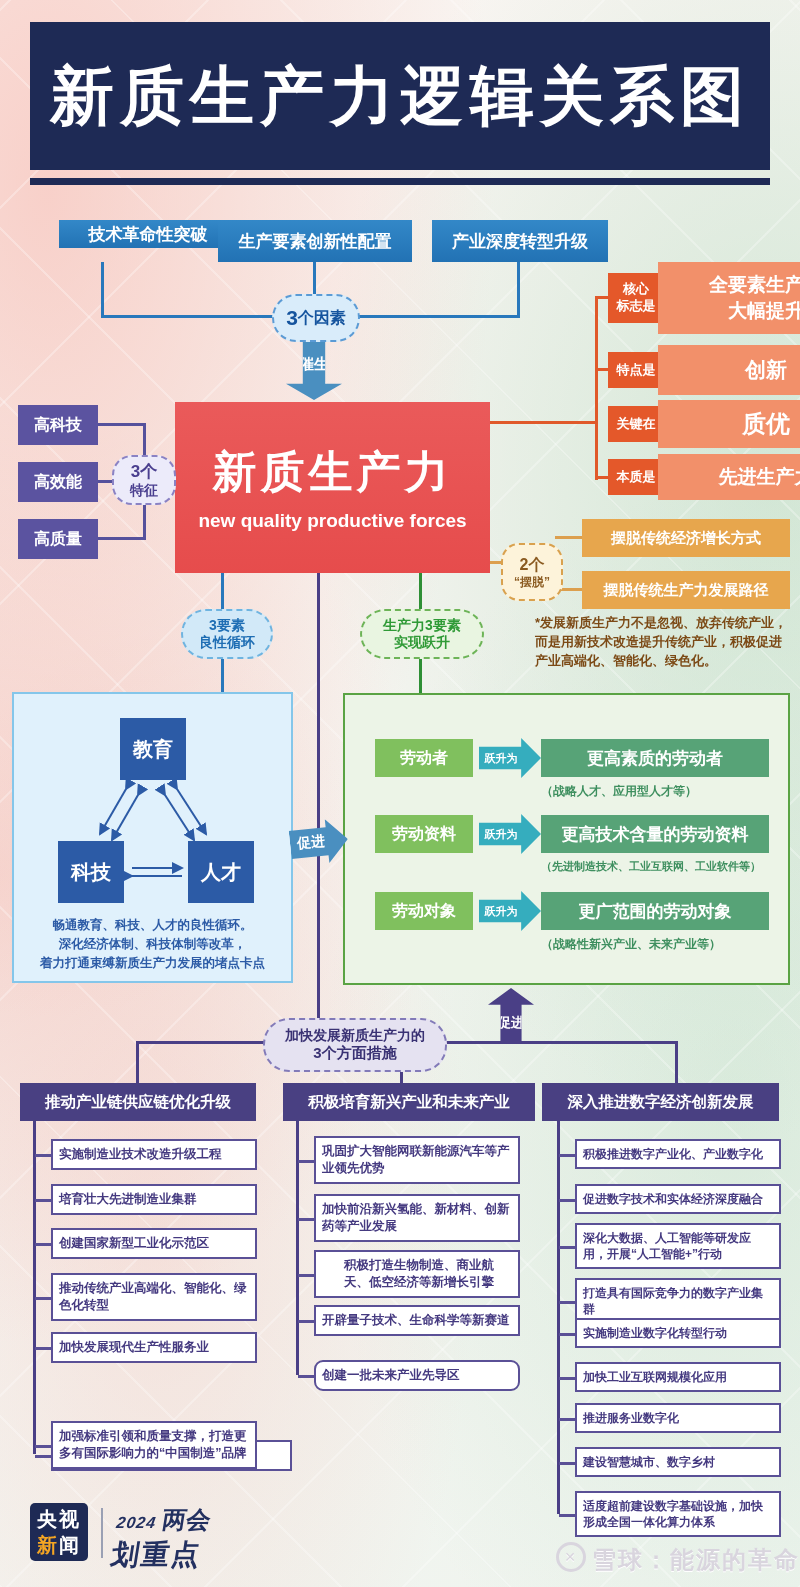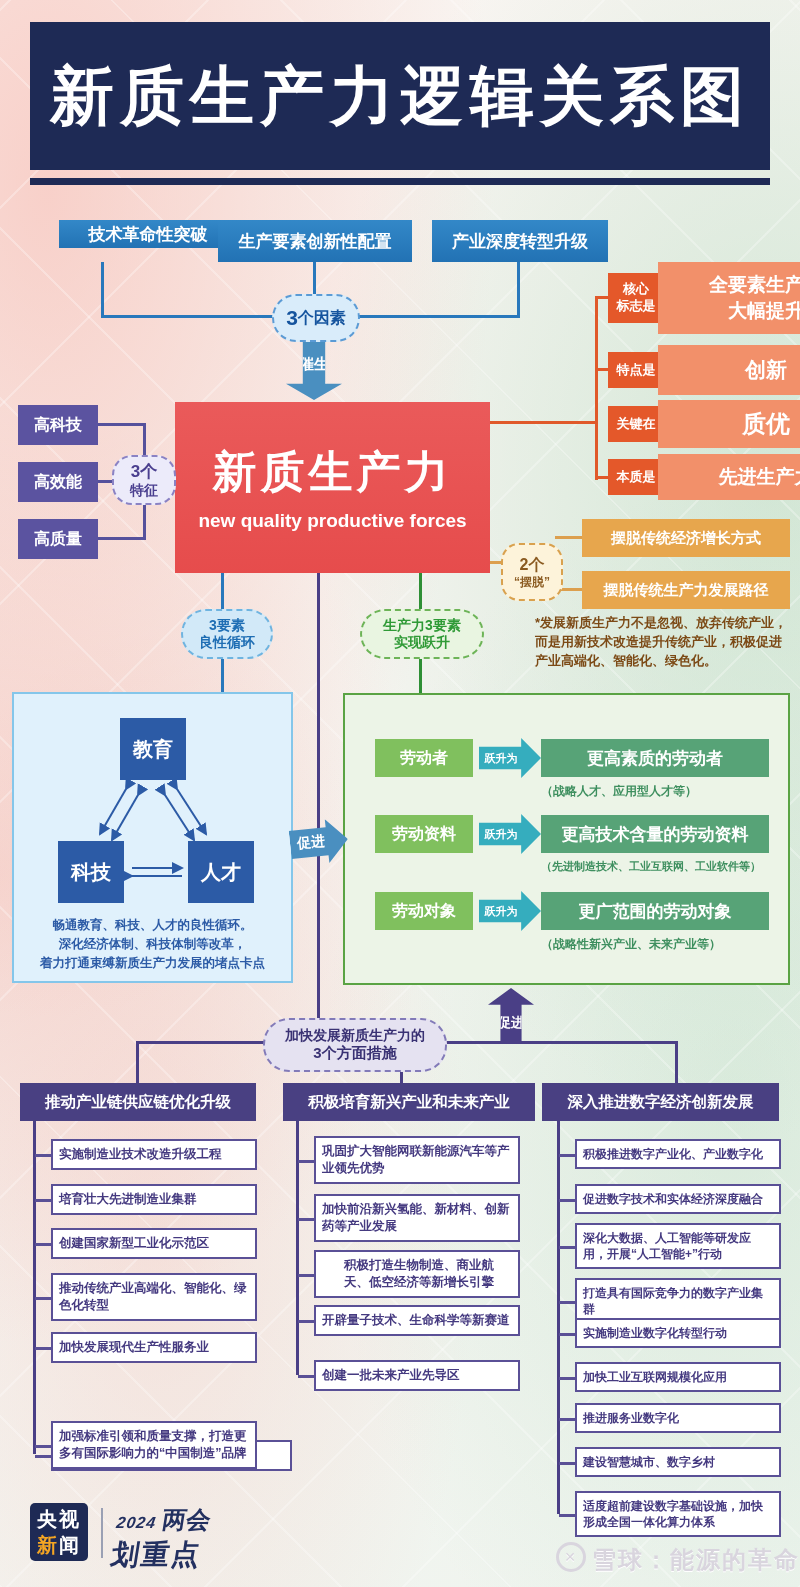--- a/index.html
+++ b/index.html
@@ -299,21 +299,21 @@
   <div class="item" style="left:51px;top:1228px;width:206px;">创建国家新型工业化示范区</div>
   <div class="item" style="left:51px;top:1273px;width:206px;">推动传统产业高端化、智能化、绿色化转型</div>
   <div class="item" style="left:51px;top:1332px;width:206px;">加快发展现代生产性服务业</div>
   <div class="item" style="left:51px;top:1440px;width:241px;text-decoration:underline;">促进中小企业专精特新发展</div>
   <div class="item" style="left:51px;top:1421px;width:206px;">加强标准引领和质量支撑，打造更多有国际影响力的“中国制造”品牌</div>
 
   <div class="item" style="left:314px;top:1136px;width:206px;">巩固扩大智能网联新能源汽车等产业领先优势</div>
   <div class="item" style="left:314px;top:1194px;width:206px;">加快前沿新兴氢能、新材料、创新药等产业发展</div>
   <div class="item" style="left:314px;top:1250px;width:206px;padding-left:28px;">积极打造生物制造、商业航天、低空经济等新增长引擎</div>
   <div class="item" style="left:314px;top:1305px;width:206px;">开辟量子技术、生命科学等新赛道</div>
-  <div class="item" style="left:314px;top:1360px;width:206px;">创建一批未来产业先导区</div>
+  <div class="item" style="left:314px;top:1360px;width:206px;border-radius:9px;">创建一批未来产业先导区</div>
 
   <div class="item" style="left:575px;top:1139px;width:206px;font-size:12px;">积极推进数字产业化、产业数字化</div>
   <div class="item" style="left:575px;top:1184px;width:206px;font-size:12px;">促进数字技术和实体经济深度融合</div>
   <div class="item" style="left:575px;top:1223px;width:206px;font-size:12px;">深化大数据、人工智能等研发应用，开展“人工智能+”行动</div>
   <div class="item" style="left:575px;top:1278px;width:206px;font-size:12px;">打造具有国际竞争力的数字产业集群</div>
   <div class="item" style="left:575px;top:1318px;width:206px;font-size:12px;">实施制造业数字化转型行动</div>
   <div class="item" style="left:575px;top:1362px;width:206px;font-size:12px;">加快工业互联网规模化应用</div>
   <div class="item" style="left:575px;top:1403px;width:206px;font-size:12px;">推进服务业数字化</div>
   <div class="item" style="left:575px;top:1447px;width:206px;font-size:12px;">建设智慧城市、数字乡村</div>
   <div class="item" style="left:575px;top:1491px;width:206px;font-size:12px;">适度超前建设数字基础设施，加快形成全国一体化算力体系</div>

